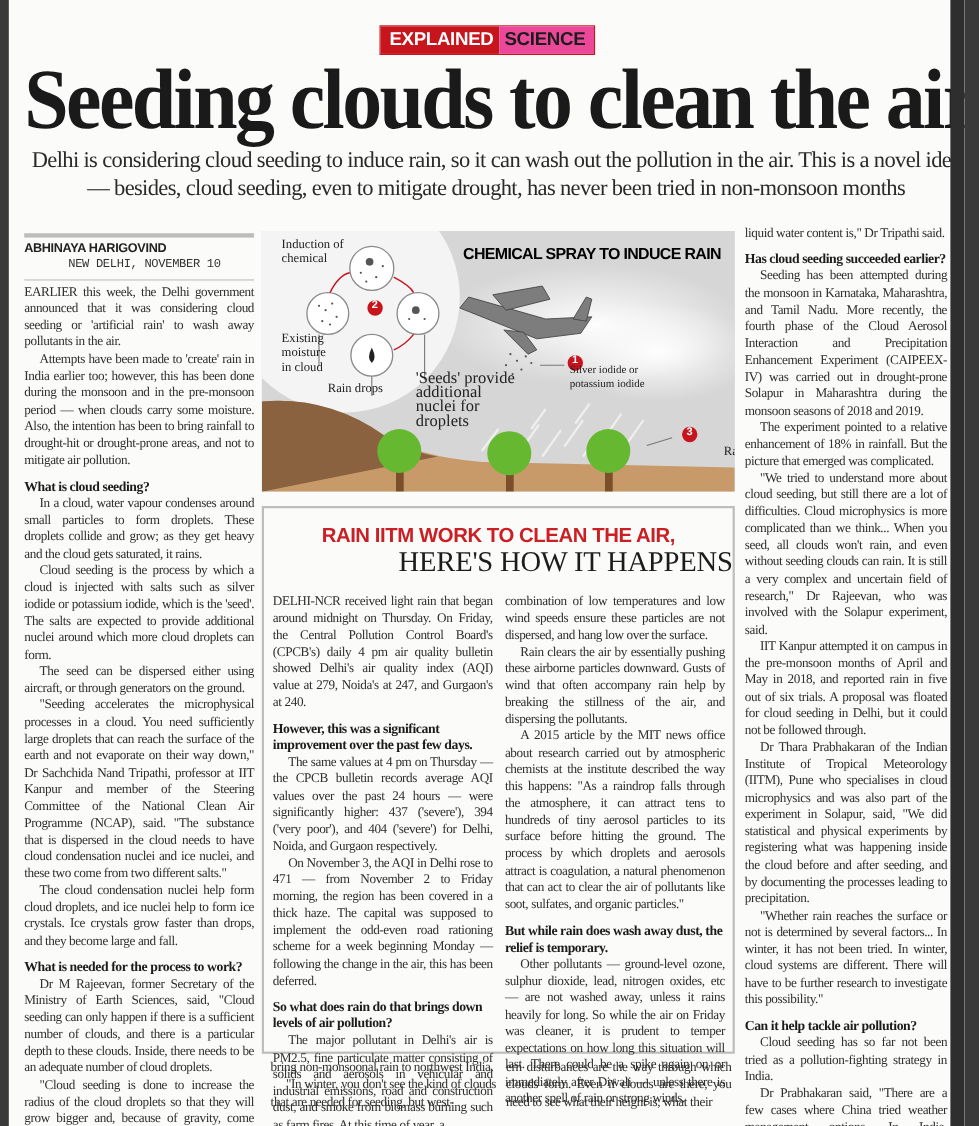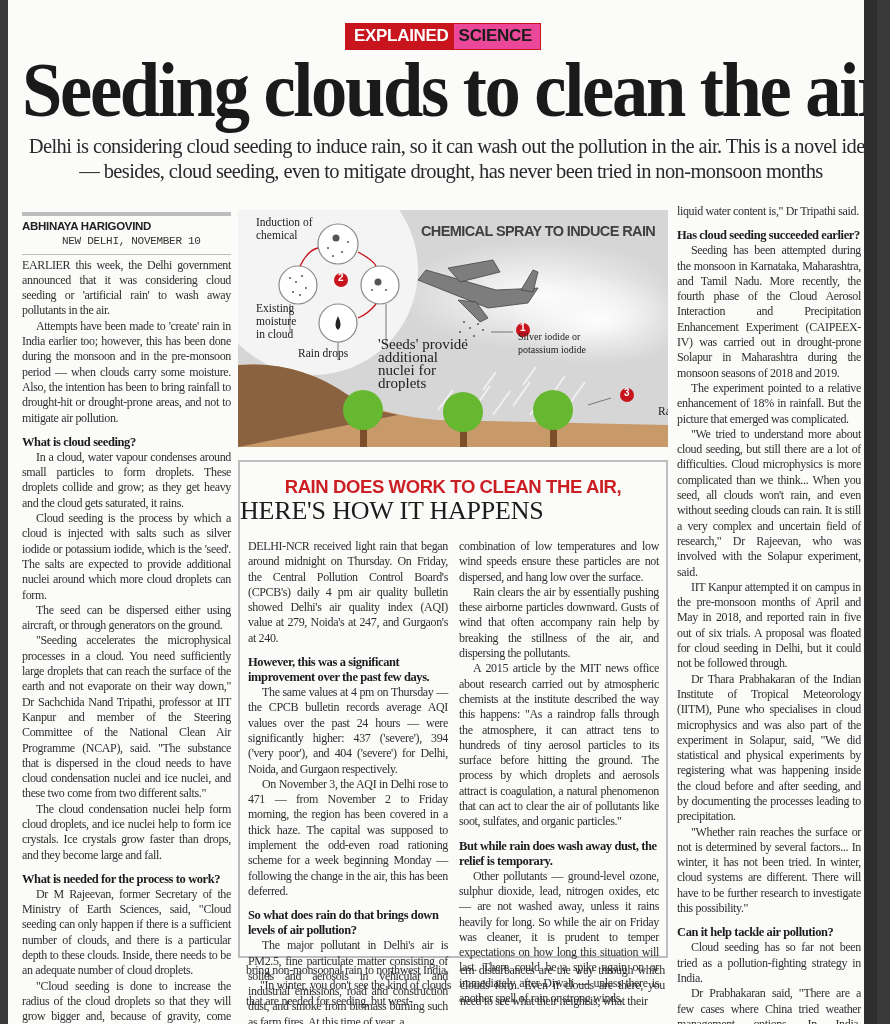--- a/index.html
+++ b/index.html
@@ -45,21 +45,21 @@
   .dateline { font-family: Liberation Mono, monospace; font-size: 11px; color: #333; letter-spacing: -0.3px; padding-left: 40px; }
 
   .col4 { left: 669px; top: 204px; width: 184px; }
 
   
   .graphic { position: absolute; left: 230px; top: 210px; width: 430px; height: 237px; overflow: hidden; background: #d9d9d9; }
 
   
   .box { position: absolute; left: 230px; top: 460px; width: 430px; height: 498px; border: 2px solid #bdbdbd; background: #fbfbfa; }
   .box-h1 { position: absolute; left: 0; top: 14px; width: 100%; text-align: center; font-family: "Liberation Sans", sans-serif; font-weight: bold; font-size: 18.5px; color: #cc1f24; letter-spacing: -0.4px; }
-  .box-h2 { position: absolute; left: 0; top: 34px; width: 100%; text-align: left; font-family: "Liberation Serif", serif; font-size: 26px; color: #1c1c1c; letter-spacing: -0.2px; }
+  .box-h2 { position: absolute; left: 0; top: 34px; width: 100%; text-align: right; font-family: "Liberation Serif", serif; font-size: 26px; color: #1c1c1c; letter-spacing: -0.2px; }
   .box-col { top: 77px; width: 200px; }
   .box-col1 { left: 8px; }
   .box-col2 { left: 219px; }
 
   .col2b { left: 238px; top: 963px; width: 205px; }
   .col3b { left: 452px; top: 963px; width: 205px; }
 </style>
 </head>
 <body>
 
@@ -200,32 +200,32 @@
           <circle cx="285" cy="120" r="7" fill="#c8141c"></circle>
         </g>
       <g>
           <circle cx="389" cy="185" r="7" fill="#c8141c"></circle>
         </g>
     </svg>
     <div style="position:absolute;left:0;top:0;width:430px;height:237px;font-family:'Liberation Serif',serif;color:#222;">
       <span style="position:absolute;left:100px;top:62px;font-size:10px;color:#fff;font-family:'Liberation Sans',sans-serif;font-weight:bold;">2</span>
       <span style="position:absolute;left:282px;top:112px;font-size:10px;color:#fff;font-family:'Liberation Sans',sans-serif;font-weight:bold;">1</span>
       <span style="position:absolute;left:386px;top:177px;font-size:10px;color:#fff;font-family:'Liberation Sans',sans-serif;font-weight:bold;">3</span>
-      <div style="position:absolute;left:183px;top:13px;font-family:'Liberation Sans',sans-serif;font-size:14.5px;font-weight:bold;letter-spacing:-0.6px;color:#404040;">CHEMICAL SPRAY TO INDUCE RAIN</div>
+      <div style="position:absolute;left:183px;top:13px;font-family:'Liberation Sans',sans-serif;font-size:14.5px;font-weight:bold;letter-spacing:-0.6px;color:#000000;">CHEMICAL SPRAY TO INDUCE RAIN</div>
       <div style="position:absolute;left:18px;top:6px;width:68px;font-size:11.5px;line-height:13px;">Induction of chemical</div>
       <div style="position:absolute;left:18px;top:92px;width:52px;font-size:11.5px;line-height:13px;">Existing moisture in cloud</div>
       <div style="position:absolute;left:60px;top:137px;font-size:11.5px;">Rain drops</div>
       <div style="position:absolute;left:120px;top:128px;width:90px;font-size:15px;line-height:13px;margin-left:20px;">'Seeds' provide additional nuclei for droplets</div>
       <div style="position:absolute;left:280px;top:120px;width:96px;font-size:10px;line-height:13px;">Silver iodide or potassium iodide</div>
       <div style="position:absolute;left:380px;top:195px;font-size:11.5px;margin-left:40px;">Rain</div>
     </div>
   </div>
 
   <div class="box">
-    <div class="box-h1">RAIN DOES WORK TO CLEAN THE AIR,</div>
+    <div class="box-h1">RAIN IITM WORK TO CLEAN THE AIR,</div>
     <div class="box-h2">HERE'S HOW IT HAPPENS</div>
     <div class="col box-col box-col1">
       <p class="noindent">DELHI-NCR received light rain that began around midnight on Thursday. On Friday, the Central Pollution Control Board's (CPCB's) daily 4 pm air quality bulletin showed Delhi's air quality index (AQI) value at 279, Noida's at 247, and Gurgaon's at 240.</p>
       <h4>However, this was a significant improvement over the past few days.</h4>
       <p>The same values at 4 pm on Thursday — the CPCB bulletin records average AQI values over the past 24 hours — were significantly higher: 437 ('severe'), 394 ('very poor'), and 404 ('severe') for Delhi, Noida, and Gurgaon respectively.</p>
       <p>On November 3, the AQI in Delhi rose to 471 — from November 2 to Friday morning, the region has been covered in a thick haze. The capital was supposed to implement the odd-even road rationing scheme for a week beginning Monday — following the change in the air, this has been deferred.</p>
       <h4>So what does rain do that brings down levels of air pollution?</h4>
       <p>The major pollutant in Delhi's air is PM2.5, fine particulate matter consisting of solids and aerosols in vehicular and industrial emissions, road and construction dust, and smoke from biomass burning such as farm fires. At this time of year, a</p>
     </div>
     <div class="col box-col box-col2">

